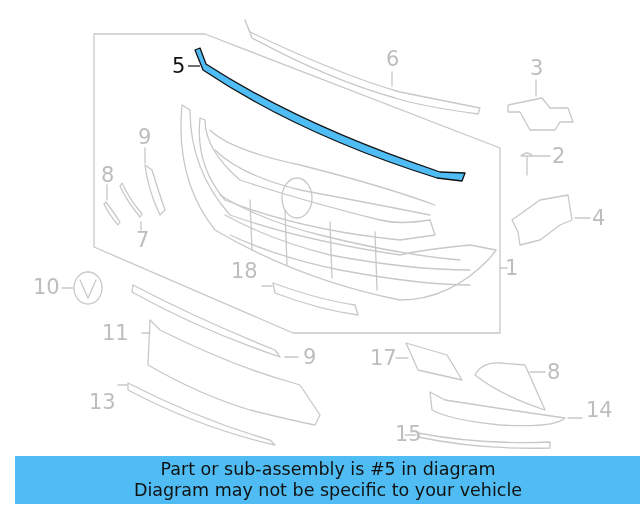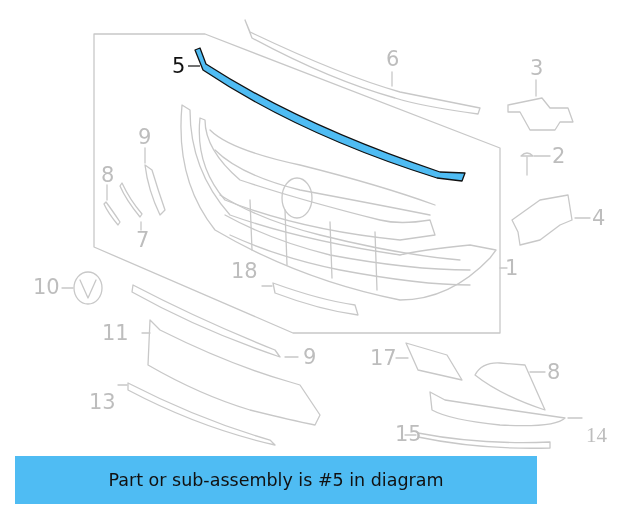--- a/index.html
+++ b/index.html
@@ -1,20 +1,20 @@
 <!DOCTYPE html>
 <html><head>
   <meta charset="utf-8">
   <style>
     html, body { margin: 0; padding: 0; background: #ffffff; }
     body { width: 640px; height: 512px; position: relative; overflow: hidden; font-family: "DejaVu Sans", sans-serif; }
     #diagram { position: absolute; left: 0; top: 0; width: 640px; height: 455px; }
     .callout { position: absolute; font-family: "DejaVu Sans", sans-serif; font-size: 21px; color: #bdbdbd; line-height: 1; }
     .callout.active { color: #111111; }
-    #banner { position: absolute; left: 15px; top: 456px; width: 522px; height: 48px; background: #4fbcf3; display: flex; flex-direction: column; align-items: center; justify-content: center; }
+    #banner { position: absolute; left: 15px; top: 456px; width: 626px; height: 48px; background: #4fbcf3; display: flex; flex-direction: column; align-items: center; justify-content: center; }
     #banner span { font-family: "DejaVu Sans", sans-serif; font-size: 17.5px; color: #111; line-height: 21px; }
   </style>
 </head>
 <body>
 
 <svg id="diagram" viewBox="0 0 640 455" xmlns="http://www.w3.org/2000/svg">
   <g fill="none" stroke="#c8c8c8" stroke-width="1.3" stroke-linejoin="round" stroke-linecap="round">
 
     <polyline points="205,34 94,34 94,247 293,333 500,333 500,148 205,34"></polyline>
     <line x1="500" y1="268" x2="507" y2="268"></line>
@@ -100,22 +100,23 @@
     <div class="callout" style="left: 592px; top: 208px;">4</div>
     <div class="callout active" style="left: 172px; top: 56px;">5</div>
     <div class="callout" style="left: 386px; top: 49px;">6</div>
     <div class="callout" style="left: 136px; top: 230px;">7</div>
     <div class="callout" style="left: 101px; top: 165px;">8</div>
     <div class="callout" style="left: 138px; top: 127px;">9</div>
     <div class="callout" style="left: 33px; top: 277px;">10</div>
     <div class="callout" style="left: 303px; top: 347px;">9</div>
     <div class="callout" style="left: 102px; top: 323px;">11</div>
     <div class="callout" style="left: 89px; top: 375px; margin-top: 17px;">13</div>
-    <div class="callout" style="left: 586px; top: 425px; font-family: Liberation Serif, serif;">14</div>
+    <div class="callout" style="left: 586px; top: 400px;">14</div>
     <div class="callout" style="left: 395px; top: 424px;">15</div>
     <div class="callout" style="left: 547px; top: 362px;">8</div>
     <div class="callout" style="left: 370px; top: 348px;">17</div>
     <div class="callout" style="left: 231px; top: 261px;">18</div>
   </div>
 
 <div id="banner">
   <span>Part or sub-assembly is #5 in diagram</span>
+  <span>Diagram may not be specific to your vehicle</span>
 </div>
 
 </body></html>

